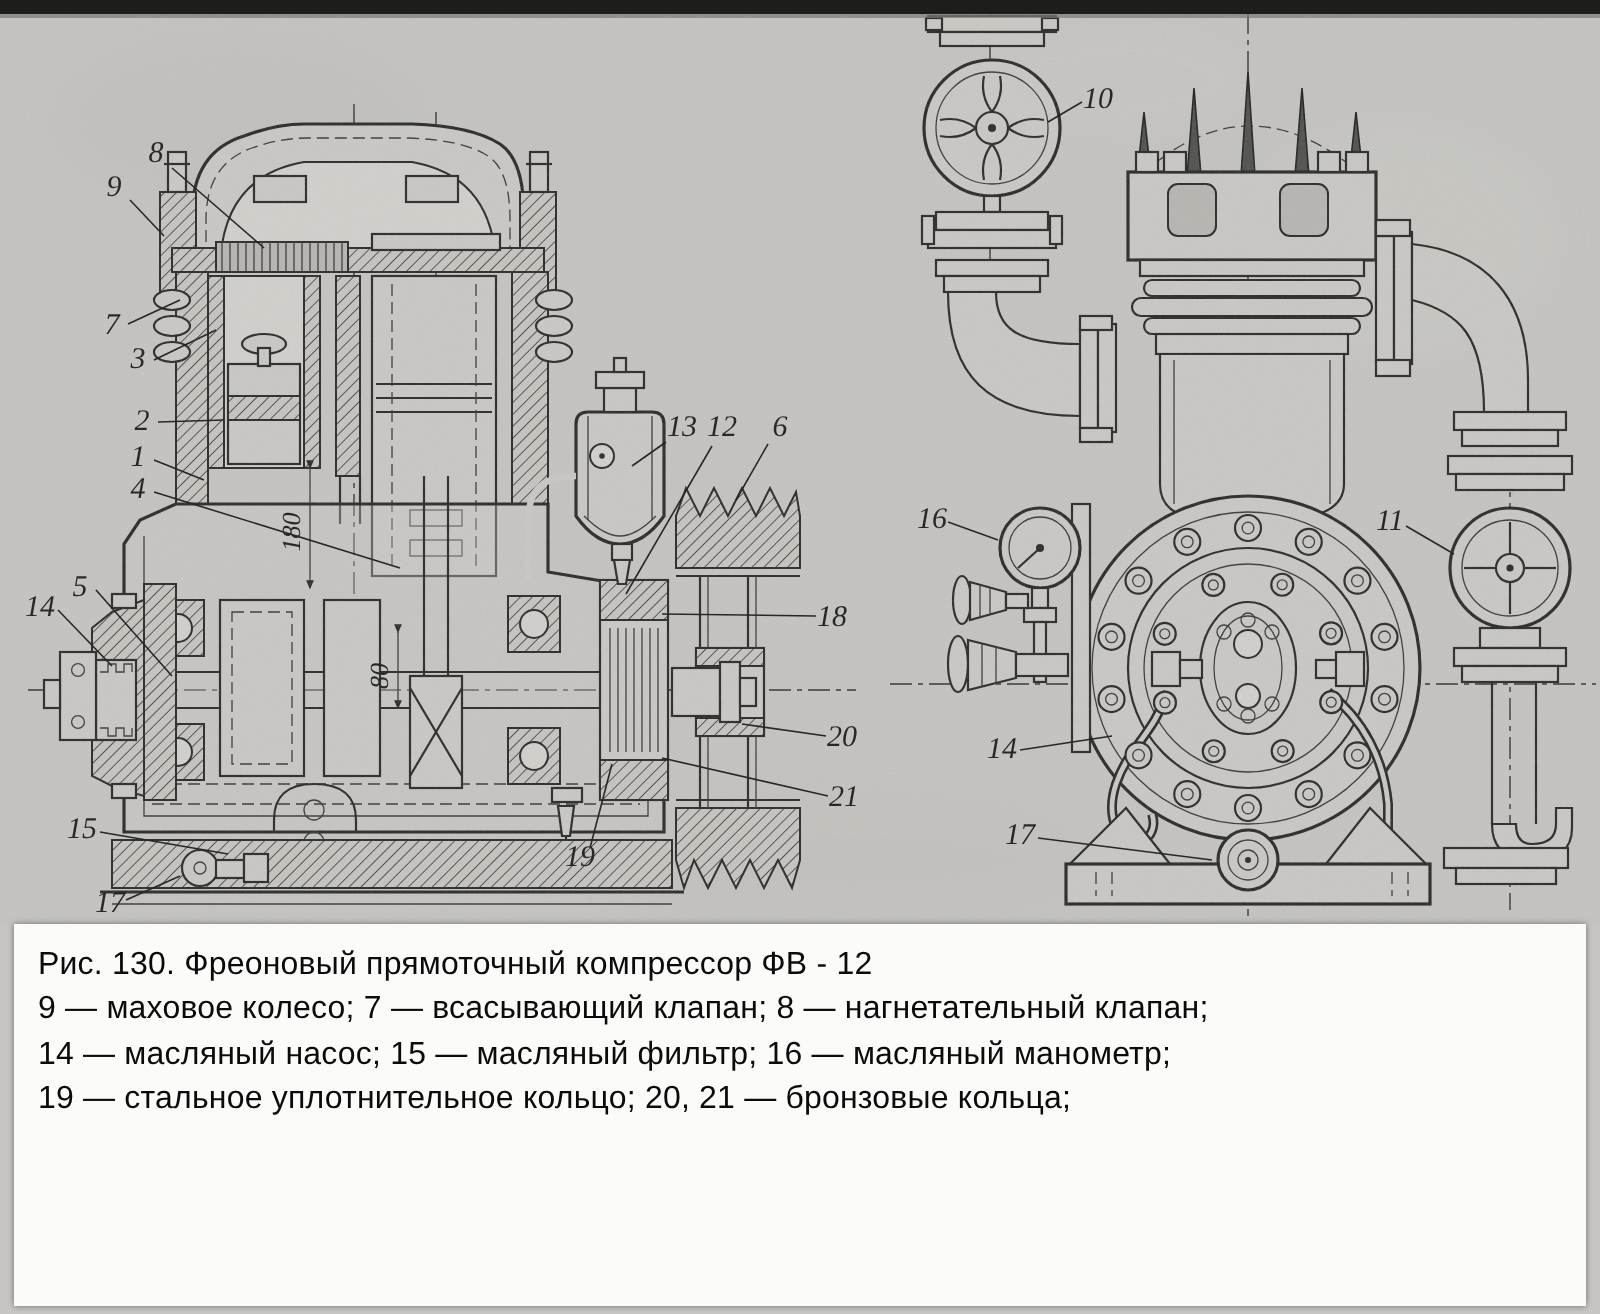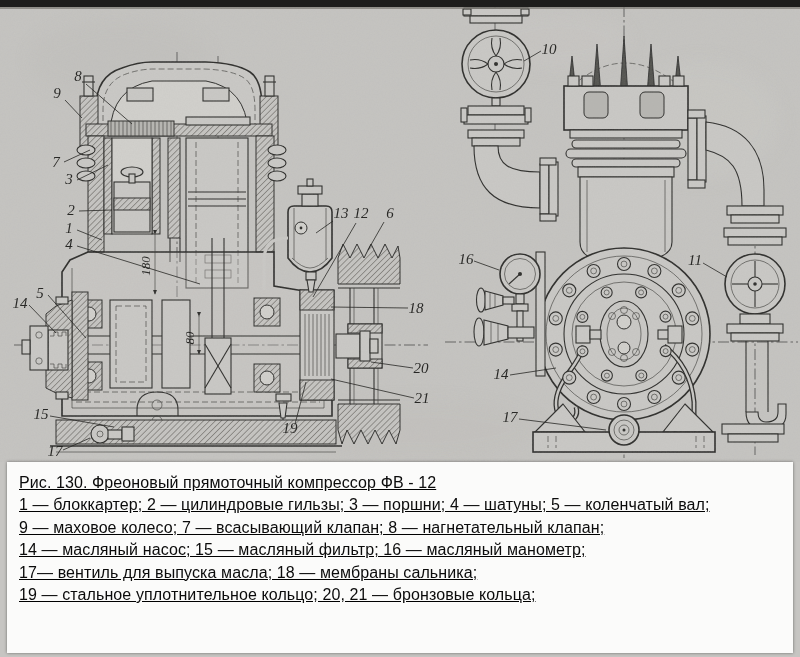--- a/index.html
+++ b/index.html
@@ -16,21 +16,21 @@
   .filld{fill:#b7b6b2;stroke:#2a2a28;stroke-width:1;}
   .hatch{fill:url(#hx);stroke:#2a2a28;stroke-width:1;}
   .dash{stroke-dasharray:6 3;}
   .cl{stroke-dasharray:11 3 2.5 3;stroke-width:.7;stroke:#333;}
   .callout-t{font:italic 15px "Liberation Serif",serif;fill:#1d1d1b;}
   .dim-t{font:italic 13px "Liberation Serif",serif;fill:#1d1d1b;}
   .leader{stroke:#1d1d1b;stroke-width:.8;fill:none;}
   
   .caption{position:absolute;left:7px;right:7px;top:462px;bottom:4px;
            background:#fbfbfa;box-shadow:0 0 3px rgba(0,0,0,.45);
-           padding:10px 12px 0 12px;overflow:hidden;text-decoration:underline;}
+           padding:10px 12px 0 12px;overflow:hidden;}
   .cap-line{font-size:16px;line-height:22.4px;color:#0b0b0b;
             white-space:nowrap;letter-spacing:.1px;}
 </style>
 </head>
 <body>
 
 <div class="page">
 
 <svg width="800" height="462" viewBox="0 0 800 462">
   <defs>
@@ -498,20 +498,18 @@
         <text x="510" y="422" class="callout-t" text-anchor="middle">17</text>
       </g>
 
   <rect width="800" height="462" filter="url(#grain)" opacity=".34"></rect>
   <rect x="0" y="0" width="800" height="7" fill="#1d1d1c"></rect>
   <rect x="0" y="7" width="800" height="2" fill="#7a7974" opacity=".7"></rect>
 </svg>
 
 <div class="caption">
   <div class="cap-line">Рис. 130. Фреоновый прямоточный компрессор ФВ - 12</div>
-  <div class="cap-line">1 — блоккартер; 2 — цилиндровые гильзы; 3 — поршни; 4 — шатуны; 5 — коленчатый вал;</div>
   <div class="cap-line">9 — маховое колесо; 7 — всасывающий клапан; 8 — нагнетательный клапан;</div>
   <div class="cap-line">14 — масляный насос; 15 — масляный фильтр; 16 — масляный манометр;</div>
-  <div class="cap-line">17— вентиль для выпуска масла; 18 — мембраны сальника;</div>
   <div class="cap-line">19 — стальное уплотнительное кольцо; 20, 21 — бронзовые кольца;</div>
 </div>
 
 </div>
 
 </body></html>

